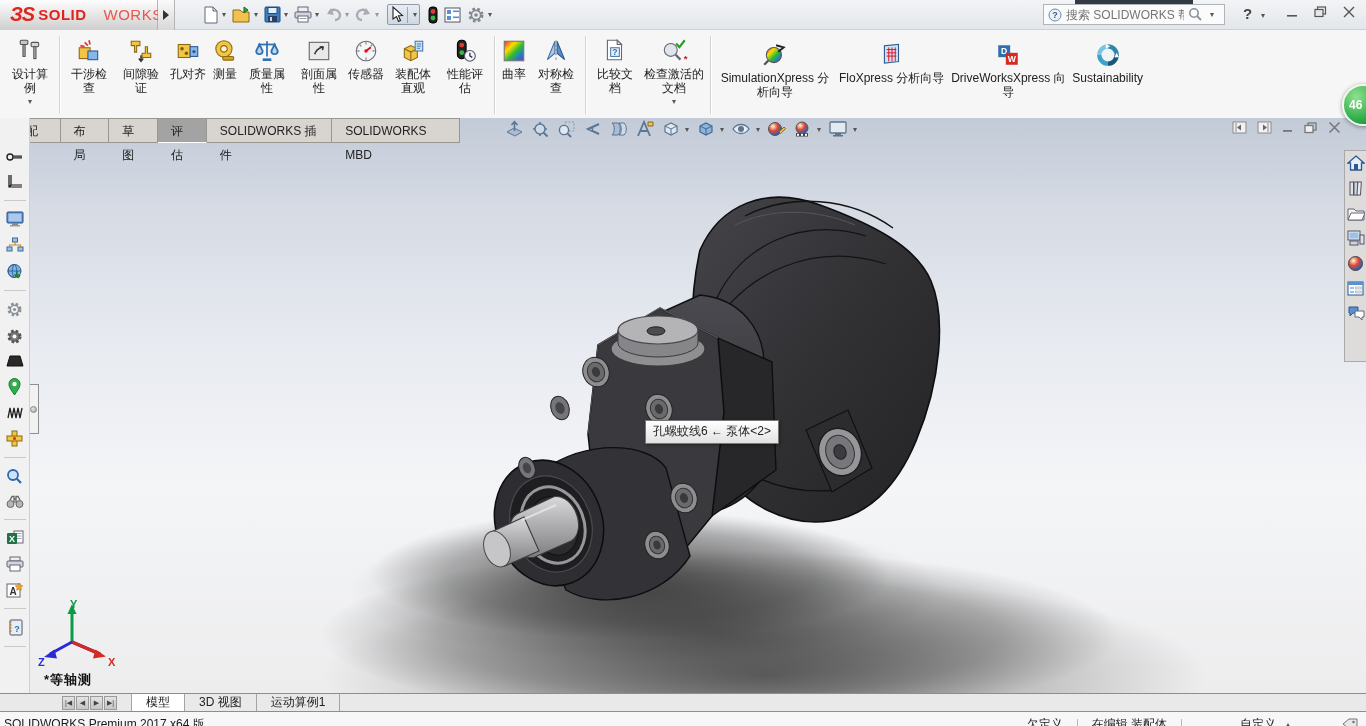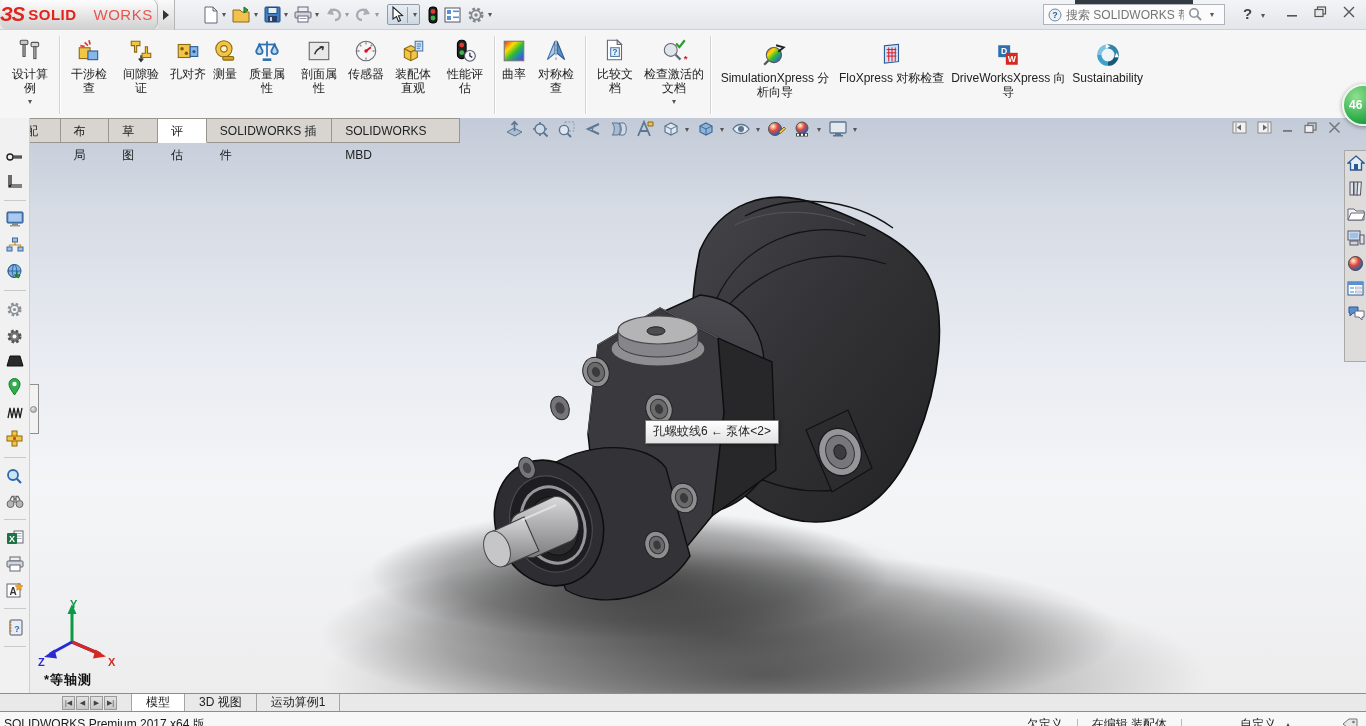--- a/index.html
+++ b/index.html
@@ -6,21 +6,21 @@
   html,body { width:1366px; height:726px; overflow:hidden; }
   body { font-family:"Liberation Sans","DejaVu Sans",sans-serif; font-size:12px; color:#222;
          background:#f4f4f4; position:relative; }
   .abs { position:absolute; }
 
   
   .titlebar { left:0; top:0; width:1366px; height:30px;
     background:linear-gradient(180deg,#f3f4f6,#e3e6ea); border-bottom:1px solid #cdd0d4;
     display:flex; align-items:center; }
   .logo-panel { width:158px; height:31px; background:linear-gradient(180deg,#ffffff,#cfcfcf);
-    border-right:1px solid #b5b5b5; display:flex; align-items:center; padding-left:0;border-radius:8px; }
+    border-right:1px solid #b5b5b5; display:flex; align-items:center; padding-left:10px; }
   .logo-ds { font-style:italic; font-weight:bold; font-size:20px; color:#e2231a; letter-spacing:-1px; margin-right:4px; }
   .logo-solid { font-weight:bold; font-size:15px; color:#e2231a; letter-spacing:.5px; }
   .logo-works { font-weight:normal; font-size:15px; color:#e8564e; letter-spacing:.5px;margin-left:17px; }
   .flyout-btn { width:17px; height:30px; background:linear-gradient(180deg,#fafafa,#d8d8d8);
     border-right:1px solid #b5b5b5; display:flex; align-items:center; justify-content:center; color:#333; }
   .qat { display:flex; align-items:center; margin-left:26px; gap:2px; }
   .qat .qbtn { display:flex; align-items:center; padding:2px 2px; }
   .caret { font-size:8px; color:#555; margin-left:3px; }
   .caret.dim { color:#999; }
   .sel-box { border:1px solid #8f9aa6; background:linear-gradient(180deg,#e8edf3,#cfd8e2);
@@ -45,21 +45,21 @@
   .rbtn .lbl { font-size:12px; line-height:14px; text-align:center; max-width:46px; word-break:break-all; color:#222; margin-top:2px; }
   .rbtn .lbl.w58 { max-width:60px; }
   .rbtn .lbl.wide { max-width:116px; word-break:normal; }
   .rbtn .drop { font-size:8px; color:#555; margin-top:2px; }
 
   
   .tabsrow { left:0; top:118px; width:460px; height:25px; display:flex; background:#d8d5d1; border-bottom:1px solid #a7a39d; }
   .cmdtab { height:25px; line-height:24px; padding:0 13px; background:#d8d5d1; border:1px solid #9a968f;
     border-left:none; color:#222; }
   .cmdtab:first-child { border-left:1px solid #9a968f; }
-  .cmdtab.active { background:#ffffff; border-bottom-color:#ffffff; }
+  .cmdtab.active { background:#a3a3a3; border-bottom-color:#ffffff; }
 
   
   .viewport { left:30px; top:118px; width:1336px; height:575px;
     background:
       radial-gradient(ellipse 46% 24% at 55% 97%, rgba(22,22,22,.52), rgba(22,22,22,0) 72%),
       radial-gradient(ellipse 30% 17% at 46% 82%, rgba(35,35,35,.40), rgba(35,35,35,0) 74%),
       linear-gradient(180deg,#c3cbd8 0%,#d6dbe4 16%,#e8ebf1 40%,#f4f5f7 64%,#ededee 100%); }
   .tooltip { left:645px; top:420px; padding:2px 7px 3px; border:1px solid #777;
     background:linear-gradient(180deg,#ffffff,#e2e2e2); color:#222; box-shadow:1px 1px 3px rgba(0,0,0,.35); white-space:nowrap; }
   .viewlabel { left:44px; top:671px; font-size:13px; color:#111; font-weight:bold; letter-spacing:1px; }
@@ -434,21 +434,21 @@
       </span>
     <span class="lbl wide">SimulationXpress 分析向导</span>
   </div>
   <div class="rbtn" style="padding-top:9px">
     <span class="ric">
       <svg width="26" height="26" viewBox="0 0 24 24">
           <rect x="5" y="4" width="13" height="16" fill="#cfe3f7" stroke="#2a5a94" transform="skewY(-6)"></rect>
           <path d="M7,7 h9 M7,10 h9 M7,13 h9 M9,5 v13 M12,5 v13 M15,5 v13" stroke="#d12" stroke-width=".9"></path>
         </svg>
       </span>
-    <span class="lbl wide">FloXpress 对称检查</span>
+    <span class="lbl wide">FloXpress 分析向导</span>
   </div>
   <div class="rbtn" style="padding-top:9px">
     <span class="ric">
       <svg width="26" height="26" viewBox="0 0 24 24">
           <rect x="3" y="3" width="11" height="11" fill="#2e6fb0"></rect>
           <text x="8.5" y="11.5" text-anchor="middle" font-size="8" font-weight="bold" fill="#fff">D</text>
           <rect x="10" y="10" width="11" height="11" fill="#d42a20"></rect>
           <text x="15.5" y="18.5" text-anchor="middle" font-size="8" font-weight="bold" fill="#fff">W</text>
         </svg>
       </span>

